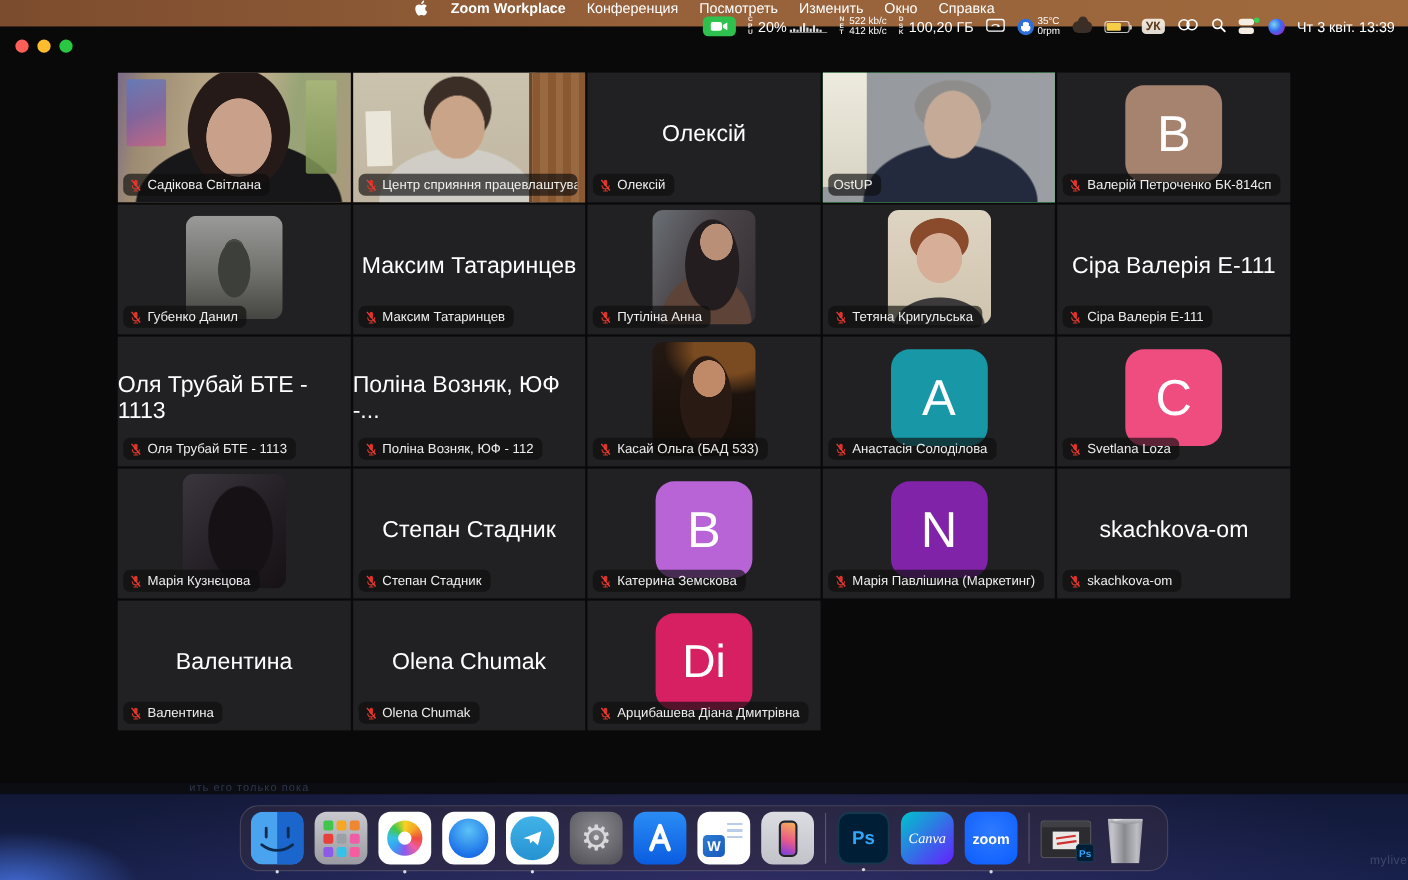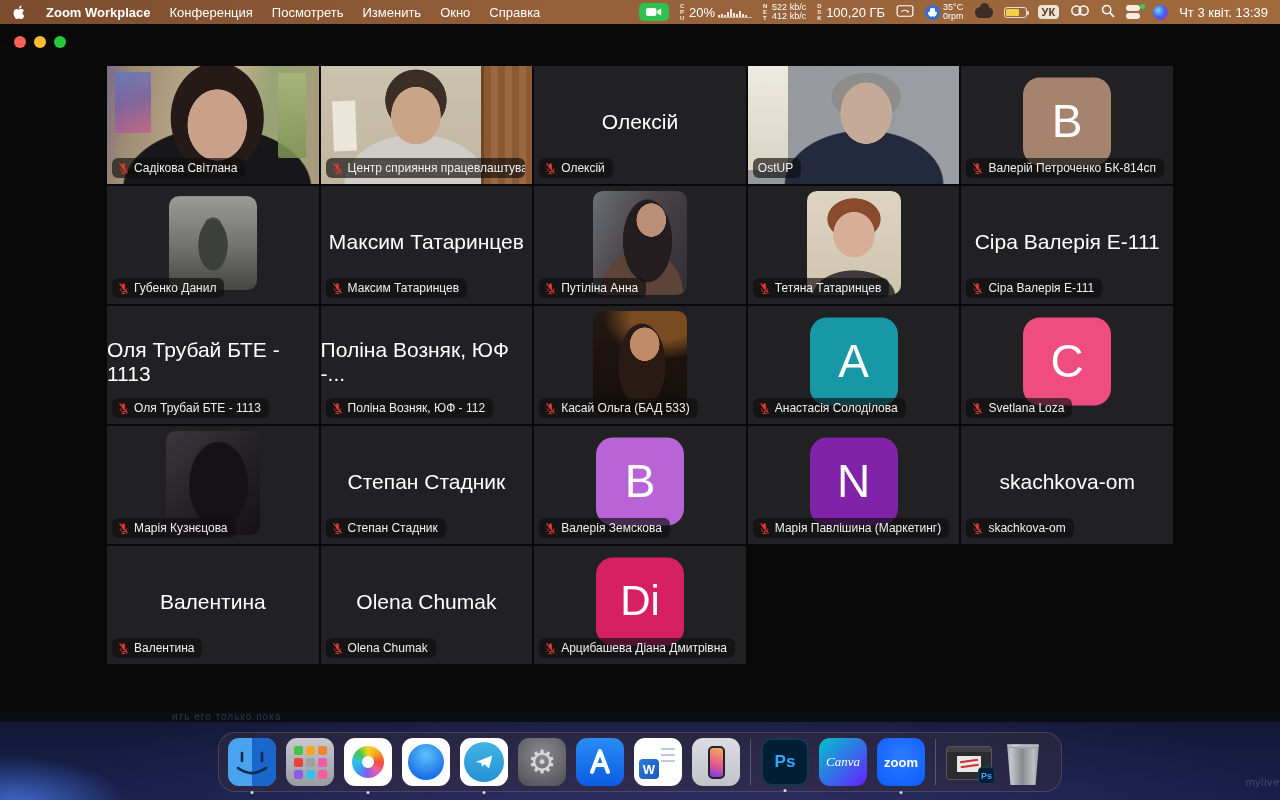--- a/index.html
+++ b/index.html
@@ -9,21 +9,21 @@
     background:
       radial-gradient(160px 70px at 15px 805px, rgba(80,130,255,.75), transparent 70%),
       radial-gradient(900px 260px at 52% 840px, rgba(100,70,150,.38), transparent 72%),
       linear-gradient(180deg,#3a2416 0%,#2a1a10 3%,#0b0b10 30%,#0d1020 78%,#16204a 100%);
     position:relative; color:#fff;
   }
 
   
   .menubar { position:absolute; top:0; left:0; width:1280px; height:24px;
     background:linear-gradient(90deg,#7c4c2e 0%,#96613a 45%,#a06a3e 100%);
-    display:flex; align-items:center; padding:0 12px; font-size:13px; color:#fff; z-index:50; }
+    display:flex; align-items:center; padding:0 12px; font-size:13px; color:#fff; z-index:50;flex-direction:column; }
   .menubar .left { display:flex; align-items:center; gap:19px; }
   .apple-logo { width:15px; height:15px; display:inline-flex; }
   .appname { font-weight:bold; }
   .menu-item { cursor:default; }
   .status { margin-left:auto; display:flex; align-items:center; gap:11px; }
   .cam-btn { width:30px; height:18px; background:#2fc14e; border-radius:5px; display:flex; align-items:center; justify-content:center; }
   .vlabel { width:6px; font-size:6px; line-height:6px; word-break:break-all; color:rgba(255,255,255,.9); font-weight:bold; }
   .stat-group { display:flex; align-items:center; gap:3px; }
   .stat-big { font-size:13px; }
   .two-line { font-size:9px; line-height:9px; text-align:left; }
@@ -387,21 +387,21 @@
       <div class="tile">
         <div class="photo-avatar p-tetyana"></div>
         <div class="name-tag">
           <svg viewBox="0 0 16 16" width="13" height="13">
             <rect x="6.1" y="1.6" width="3.8" height="7.2" rx="1.9" fill="#d9342b"></rect>
             <path d="M4 7.8c0 2.3 1.8 4.1 4 4.1s4-1.8 4-4.1" stroke="#d9342b" stroke-width="1.2" fill="none"></path>
             <line x1="8" y1="11.9" x2="8" y2="14" stroke="#d9342b" stroke-width="1.2"></line>
             <line x1="5.4" y1="14.3" x2="10.6" y2="14.3" stroke="#d9342b" stroke-width="1.2"></line>
             <line x1="3.2" y1="1.8" x2="12.8" y2="13.8" stroke="#ef3b30" stroke-width="1.5"></line>
           </svg>
-          <span>Тетяна Татаринцев</span>
+          <span>Тетяна Кригульська</span>
         </div>
       </div>
       <div class="tile">
         <div class="center-name">Сіра Валерія Е-111</div>
         <div class="name-tag">
           <svg viewBox="0 0 16 16" width="13" height="13">
             <rect x="6.1" y="1.6" width="3.8" height="7.2" rx="1.9" fill="#d9342b"></rect>
             <path d="M4 7.8c0 2.3 1.8 4.1 4 4.1s4-1.8 4-4.1" stroke="#d9342b" stroke-width="1.2" fill="none"></path>
             <line x1="8" y1="11.9" x2="8" y2="14" stroke="#d9342b" stroke-width="1.2"></line>
             <line x1="5.4" y1="14.3" x2="10.6" y2="14.3" stroke="#d9342b" stroke-width="1.2"></line>
@@ -510,21 +510,21 @@
           <span>B</span>
         </div>
         <div class="name-tag">
           <svg viewBox="0 0 16 16" width="13" height="13">
             <rect x="6.1" y="1.6" width="3.8" height="7.2" rx="1.9" fill="#d9342b"></rect>
             <path d="M4 7.8c0 2.3 1.8 4.1 4 4.1s4-1.8 4-4.1" stroke="#d9342b" stroke-width="1.2" fill="none"></path>
             <line x1="8" y1="11.9" x2="8" y2="14" stroke="#d9342b" stroke-width="1.2"></line>
             <line x1="5.4" y1="14.3" x2="10.6" y2="14.3" stroke="#d9342b" stroke-width="1.2"></line>
             <line x1="3.2" y1="1.8" x2="12.8" y2="13.8" stroke="#ef3b30" stroke-width="1.5"></line>
           </svg>
-          <span>Валерія Земскова</span>
+          <span>Катерина Земскова</span>
         </div>
       </div>
       <div class="tile">
         <div class="letter-avatar" style="background: rgb(128, 35, 168);">
           <span>N</span>
         </div>
         <div class="name-tag">
           <svg viewBox="0 0 16 16" width="13" height="13">
             <rect x="6.1" y="1.6" width="3.8" height="7.2" rx="1.9" fill="#d9342b"></rect>
             <path d="M4 7.8c0 2.3 1.8 4.1 4 4.1s4-1.8 4-4.1" stroke="#d9342b" stroke-width="1.2" fill="none"></path>

